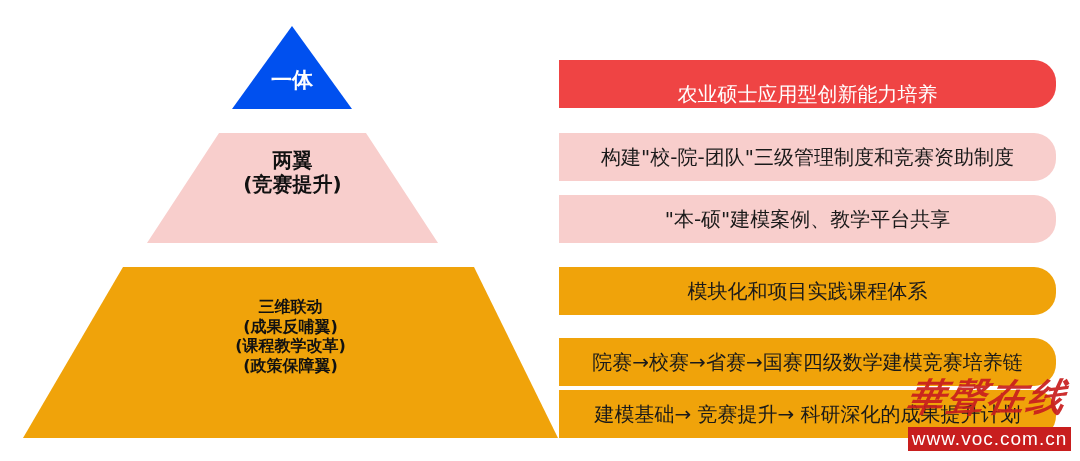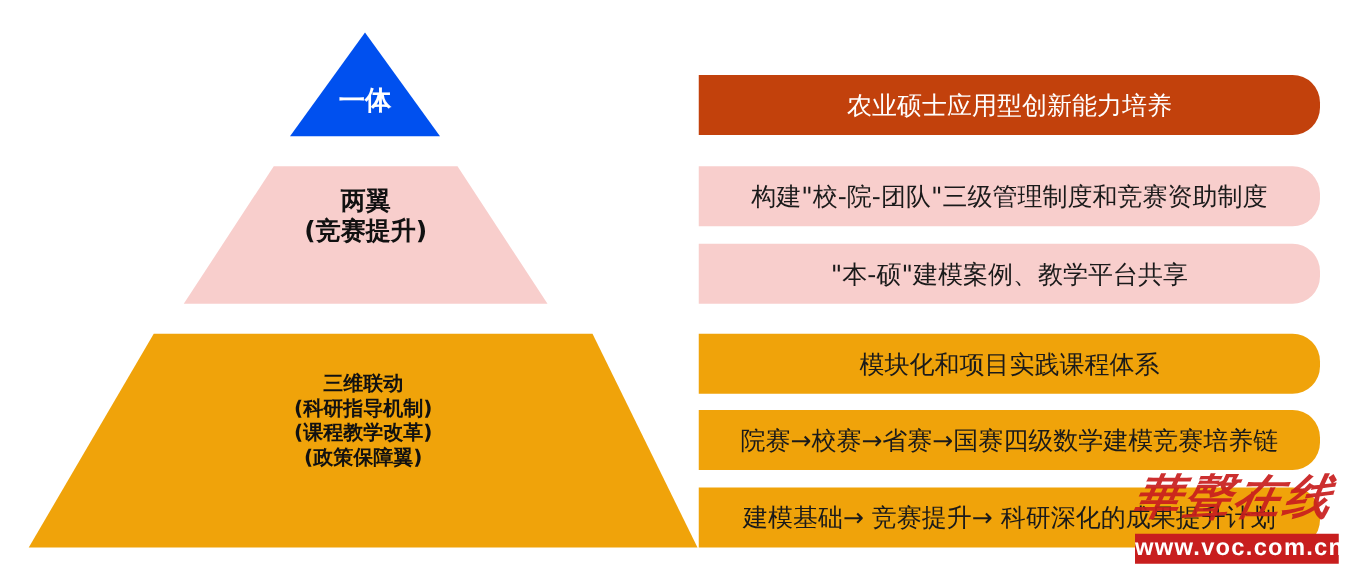--- a/index.html
+++ b/index.html
@@ -2,28 +2,28 @@
 <html><head>
 <meta charset="utf-8">
 <style>
   html, body { margin:0; padding:0; }
   body { width:1080px; height:461px; background:#ffffff; position:relative; overflow:hidden;
          font-family: "DejaVu Sans", "Liberation Sans", sans-serif; }
   .pyr { position:absolute; left:0; top:0; width:1080px; height:461px; }
   .tier-label { position:absolute; text-align:center; font-weight:bold; line-height:1.22; }
   .box { position:absolute; left:559px; width:497px; height:48px; display:flex; align-items:center; justify-content:center;
          border-radius:0 22px 22px 0; font-size:20px; white-space:nowrap; }
-  .blue { background:#c2410c; color:#ffffff; }
+  .blue { background:#ef4444; color:#ffffff;align-items:flex-end; }
   .pink { background:#f8cecc; color:#1a1a1a; }
   .orange { background:#f0a30a; color:#1a1a1a; }
   .wm { position:absolute; left:908px; top:372px; width:165px; }
   .wm-script { position:absolute; left:0; top:0; width:165px; height:45px; color:#c81e1e; font-family:"DejaVu Serif", serif;
                font-style:italic; font-weight:bold; font-size:38px; letter-spacing:2px; transform:skewX(-12deg); opacity:0.92; }
   .wm-url { position:absolute; left:0; top:55px; width:163px; height:24px; background:#c81e1e; color:#ffffff;
-            font-family:"Liberation Sans", sans-serif; font-weight:bold; font-size:19px; text-align:center; line-height:24px; letter-spacing:1px; }
+            font-family:"Liberation Sans", sans-serif; font-weight:normal; font-size:19px; text-align:center; line-height:24px; letter-spacing:1px; }
 </style>
 </head>
 <body>
 
 <svg class="pyr" viewBox="0 0 1080 461">
   <polygon points="292,26 232,109 352,109" fill="#0050ef"></polygon>
   <polygon points="219,133 366,133 438,243 147,243" fill="#f8cecc"></polygon>
   <polygon points="123,267 474,267 558,438 23,438" fill="#f0a30a"></polygon>
 </svg>
 
@@ -31,38 +31,38 @@
   <div>一体</div>
 </div>
 
 <div class="tier-label" style="left:147px; top:148px; width:291px; color:#111111; font-size:20px;">
   <div>两翼</div>
   <div>(竞赛提升)</div>
 </div>
 
 <div class="tier-label" style="left:23px; top:297px; width:535px; color:#111111; font-size:16px;">
   <div>三维联动</div>
-  <div>(科研指导机制)</div>
+  <div>(成果反哺翼)</div>
   <div>(课程教学改革)</div>
   <div>(政策保障翼)</div>
 </div>
 
 <div class="box blue" style="top:60px;">
   <span>农业硕士应用型创新能力培养</span>
 </div>
 <div class="box pink" style="top:133px;">
   <span>构建"校-院-团队"三级管理制度和竞赛资助制度</span>
 </div>
 <div class="box pink" style="top:195px;">
   <span>"本-硕"建模案例、教学平台共享</span>
 </div>
 <div class="box orange" style="top:267px;align-items:center;">
   <span>模块化和项目实践课程体系</span>
 </div>
-<div class="box orange" style="top:328px;justify-content:center;">
+<div class="box orange" style="top:338px;justify-content:center;">
   <span>院赛→校赛→省赛→国赛四级数学建模竞赛培养链</span>
 </div>
 <div class="box orange" style="top:390px;">
   <span>建模基础→ 竞赛提升→ 科研深化的成果提升计划</span>
 </div>
 
 <div class="wm">
   <div class="wm-script">華聲在线</div>
   <div class="wm-url">www.voc.com.cn</div>
 </div>

